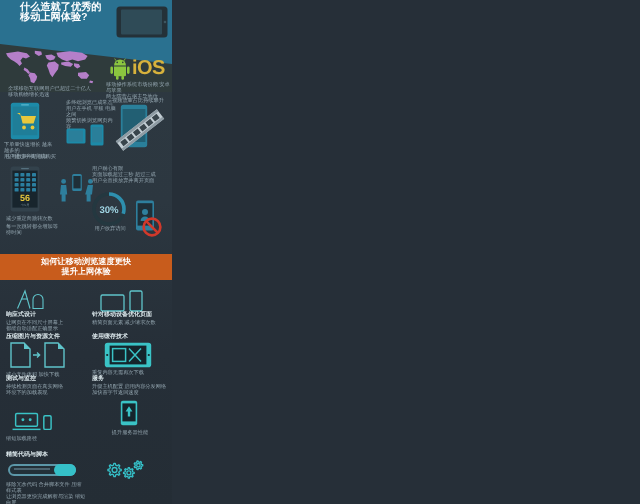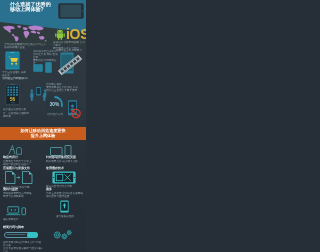--- a/index.html
+++ b/index.html
@@ -58,21 +58,21 @@
       <rect x="6" y="17.4" width="2.6" height="4.4" rx="1.3"></rect>
       <rect x="11.4" y="17.4" width="2.6" height="4.4" rx="1.3"></rect>
       <path d="M4 7.4a6 6 0 0 1 12 0z"></path>
       <circle cx="7.2" cy="4.4" r="0.8" fill="#2f3b3c"></circle>
       <circle cx="12.8" cy="4.4" r="0.8" fill="#2f3b3c"></circle>
       <path d="M4.6 0.6 L6.4 3" stroke="#8bc63f" stroke-width="0.8"></path>
       <path d="M15.4 0.6 L13.6 3" stroke="#8bc63f" stroke-width="0.8"></path>
     </g>
   </svg>
 
-  <div class="a" style="left:66px;top:29.5px;color:#d8b23c;font-size:14px;line-height:9.6px;font-weight:bold;letter-spacing:-0.3px;">iOS</div>
+  <div class="a" style="left:66px;top:29.5px;color:#d8b23c;font-size:10px;line-height:9.6px;font-weight:bold;letter-spacing:-0.3px;">iOS</div>
 
   <div class="a" style="left:53px;top:41px;width:33px;">
     <div class="cap">移动操作系统市场份额 安卓与苹果</div>
     <div class="cap">两大阵营占据主导地位</div>
   </div>
 
   <div class="a cap" style="left:4px;top:45.5px;width:42px;">移动购物增长迅速</div>
   <svg class="a" style="left:5px;top:51px;" width="15" height="19" viewBox="0 0 30 38">
     <rect x="0.8" y="0.8" width="28.4" height="36.4" rx="2.5" fill="#1d8aa8"></rect>
     <rect x="2.6" y="4.6" width="24.8" height="28.6" fill="#1f7e98"></rect>

